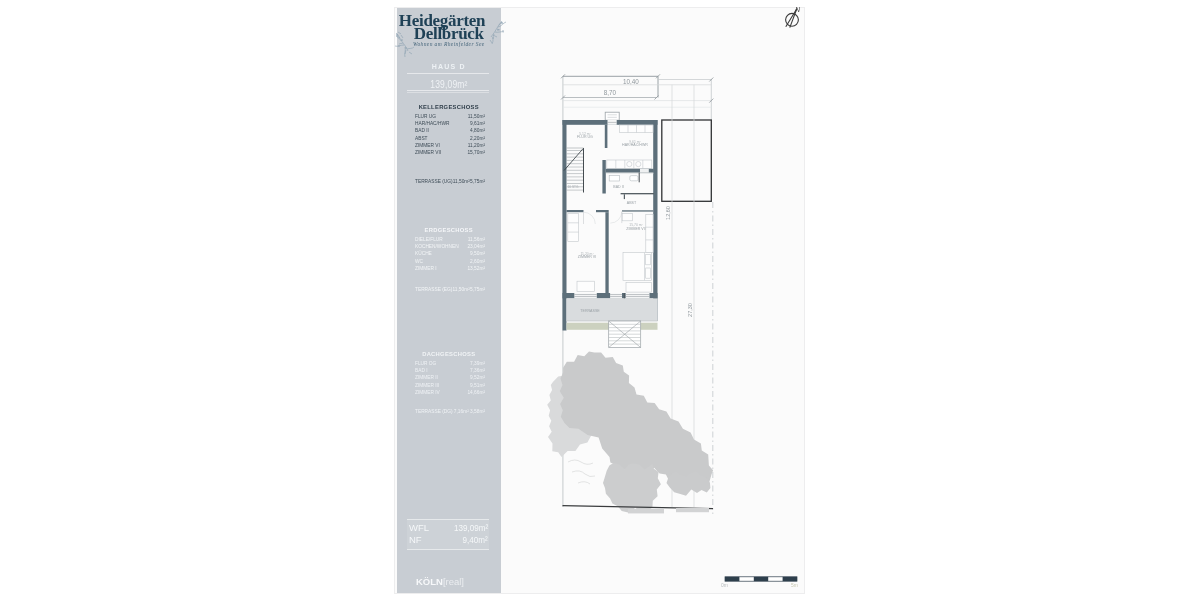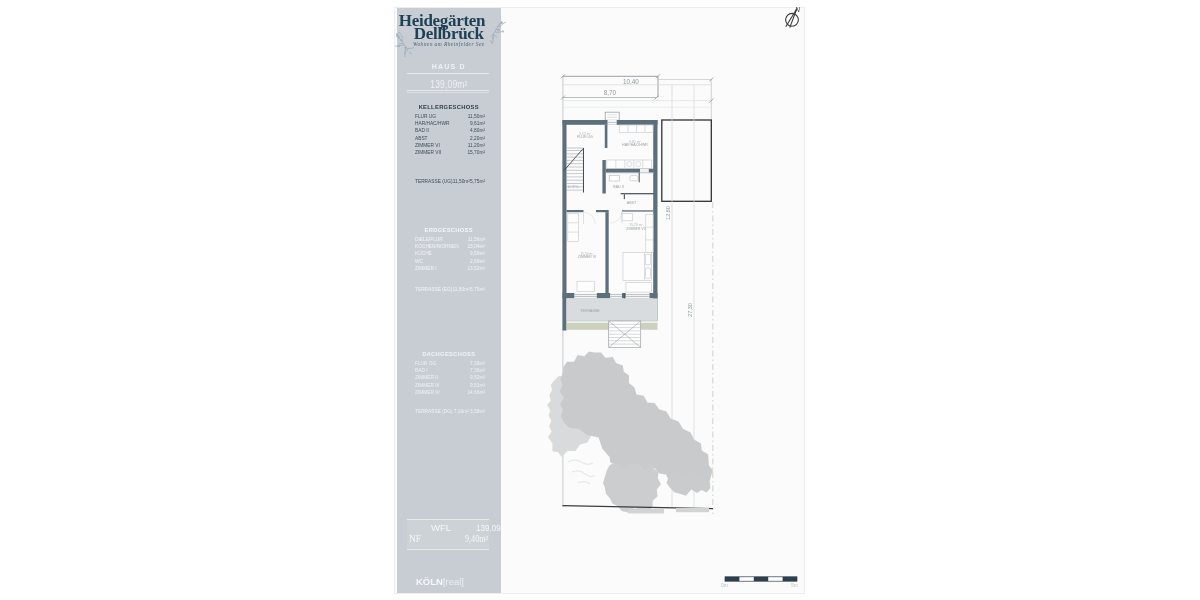--- a/index.html
+++ b/index.html
@@ -141,26 +141,26 @@
   </div>
 
   <div class="abs" style="left:415px;top:408.5px;width:70px;color:rgba(248,250,252,0.82);font-size:4.8px;display:flex;justify-content:space-between;">
     <span>TERRASSE (DG)</span>
       <span>7,16m²</span>
       <span>3,58m²</span>
   </div>
 
   <div class="abs" style="left:407px;top:518.5px;width:82px;height:29.5px;border-top:1px solid rgba(255,255,255,0.5);border-bottom:1px solid rgba(255,255,255,0.5);background:rgba(255,255,255,0.10);"></div>
 
-  <div class="abs" style="left:431px;top:521.5px;width:79px;color:rgba(250,252,253,0.9);font-size:9.5px;display:flex;justify-content:space-between;">
+  <div class="abs" style="left:409px;top:521.5px;width:79px;color:rgba(250,252,253,0.9);font-size:9.5px;display:flex;justify-content:space-between;">
       <span>WFL</span>
       <span style="display:inline-block;transform:scaleX(0.85);transform-origin:right;">139,09m²</span>
     </div>
 
-  <div class="abs" style="left:409px;top:534px;width:79px;color:rgba(250,252,253,0.9);font-size:9.5px;display:flex;justify-content:space-between;font-family:Liberation Serif, serif;">
+  <div class="abs" style="left:409px;top:534px;width:79px;color:rgba(250,252,253,0.9);font-size:9.5px;display:flex;justify-content:space-between;">
       <span>NF</span>
       <span style="display:inline-block;transform:scaleX(0.85);transform-origin:right;">9,40m²</span>
     </div>
 
   <div class="abs" style="left:396.5px;top:575.5px;width:87px;text-align:center;color:rgba(252,253,254,0.9);font-size:9.5px;"><b>KÖLN</b><span style="opacity:0.75;">[real]</span></div>
 
   <svg class="abs" style="left:0px;top:0px;" width="1200" height="600" viewBox="0 0 1200 600">
 
     <line x1="562.9" y1="76" x2="562.9" y2="507" stroke="#b9bec2" stroke-width="0.8"></line>
 

